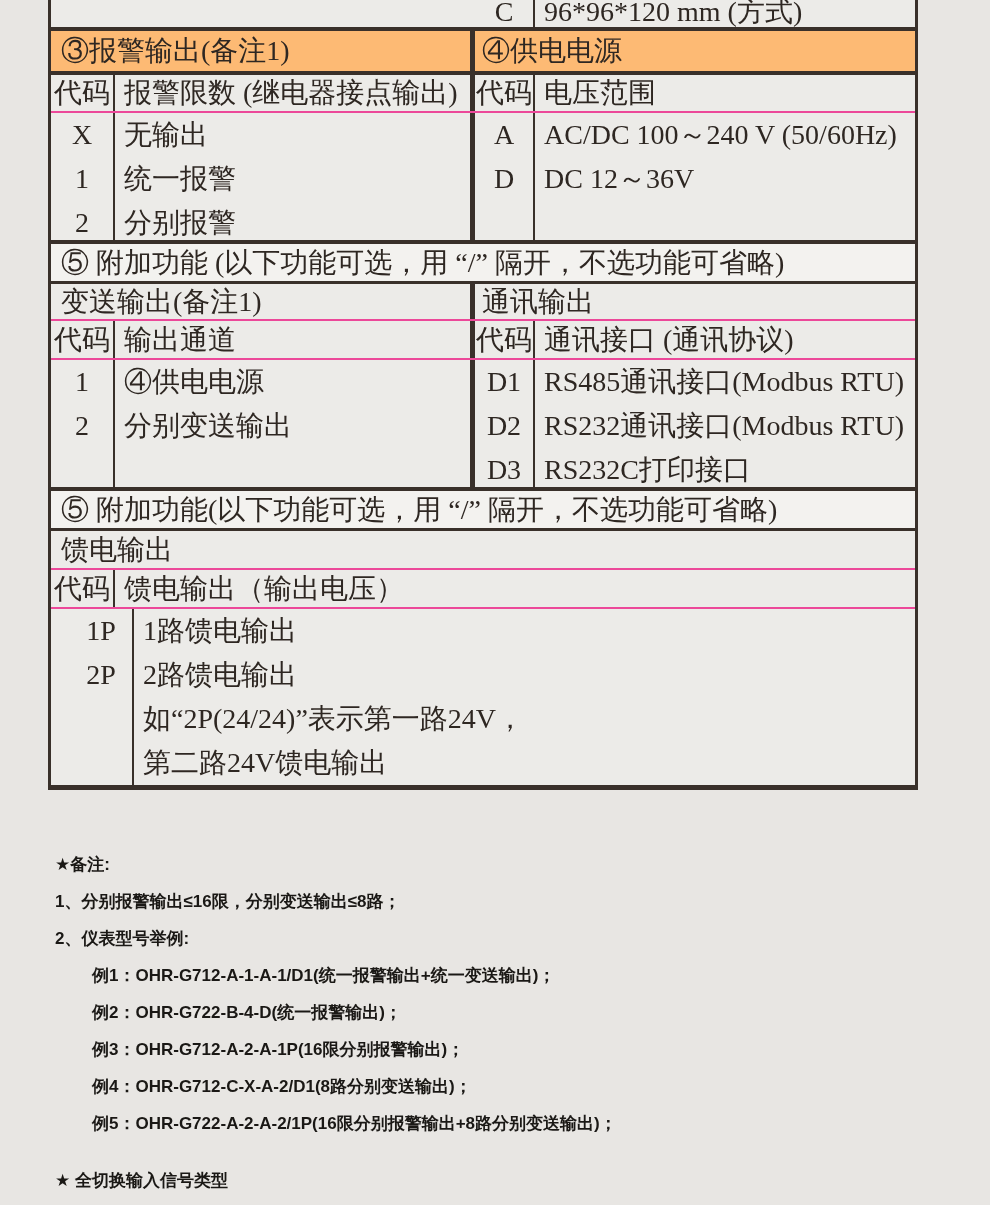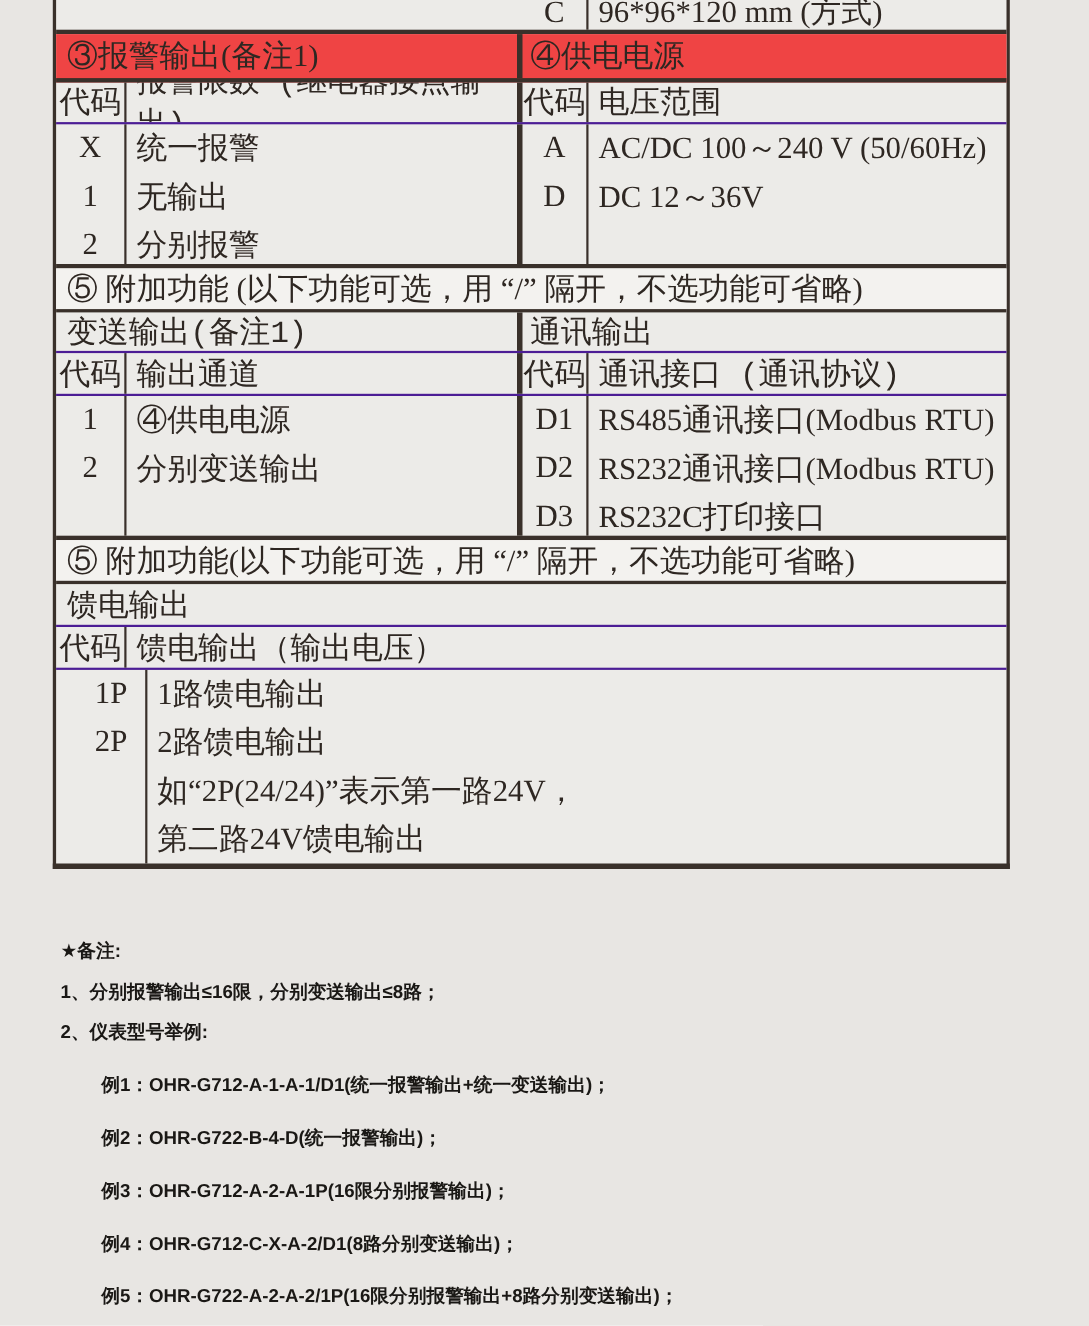--- a/index.html
+++ b/index.html
@@ -14,57 +14,57 @@
     box-sizing:border-box;
     border-left:3px solid #39302a;
     border-right:3px solid #39302a;
     border-bottom:5px solid #39302a;
     background:#ecebe8;
     font-size:28px;
   }
   .row { display:flex; box-sizing:border-box; align-items:stretch; }
   .bb-thick { border-bottom:4px solid #39302a; }
   .bb-mid   { border-bottom:3px solid #39302a; }
-  .bb-thin  { border-bottom:2px solid #4c1d95;font-family:Liberation Mono, monospace; }
+  .bb-thin  { border-bottom:2px solid #ec4899; }
 
   .h-size  { height:31px; }
   .h-head  { height:44px; }
   .h-cols  { height:38px; }
   .h-cols2 { height:39px; }
   .h-sub   { height:37px; }
   .h-ban   { height:40px; }
   .h-d1    { height:131px; }
   .h-d3    { height:176px;margin-left:19px; }
 
   .cell { box-sizing:border-box; display:flex; align-items:center; overflow:hidden; }
   .c-code  { width:64px;  border-right:2px solid #39302a; justify-content:center; }
   .c-label { width:360px; border-right:5px solid #39302a; padding-left:9px; }
   .c-rcode { width:60px;  border-right:2px solid #39302a; justify-content:center; }
   .c-rlabel{ flex:1; padding-left:9px; }
   .c-half  { width:424px; border-right:5px solid #39302a; padding-left:10px; }
   .c-rest  { flex:1; padding-left:7px; }
   .c-full  { flex:1; padding-left:10px; }
 
   .banner { background:#f3f2ef; }
-  .sechead { background:#ef4444; }
+  .sechead { background:#fdba74; }
 
   .valign-bottom { align-items:flex-end; }
   .valign-bottom .cell { align-items:flex-end; line-height:30px; }
 
   .stack { display:block; padding:0; }
   .ln  { height:44px; display:flex; align-items:center; padding-left:9px; }
   .lnc { height:44px; display:flex; align-items:center; justify-content:center; padding-left:0; }
 
   .notes {
     position:absolute; left:55px; top:846px; width:910px;
     font-family:"Liberation Sans","DejaVu Sans",sans-serif;
     font-weight:bold; font-size:17px; line-height:37px; color:#1a1815;
   }
   .note-line { white-space:nowrap; }
-  .note-ex { padding-left:37px; white-space:nowrap;margin-top:11px; }
+  .note-ex { padding-left:37px; white-space:nowrap; }
   .note-footer { margin-top:20px; }
 </style>
 </head>
 <body>
 
 <div class="doc">
 
   <div class="tbl">
 
     <div class="row h-size bb-thick valign-bottom">
@@ -86,22 +86,22 @@
       <div class="cell c-rlabel">电压范围</div>
     </div>
 
     <div class="row h-d1 bb-thick">
       <div class="cell c-code stack">
         <div class="lnc">X</div>
         <div class="lnc">1</div>
         <div class="lnc">2</div>
       </div>
       <div class="cell c-label stack">
+        <div class="ln">无输出</div>
         <div class="ln">统一报警</div>
-        <div class="ln">无输出</div>
         <div class="ln">分别报警</div>
       </div>
       <div class="cell c-rcode stack">
         <div class="lnc">A</div>
         <div class="lnc">D</div>
       </div>
       <div class="cell c-rlabel stack">
         <div class="ln">AC/DC 100～240 V (50/60Hz)</div>
         <div class="ln">DC 12～36V</div>
       </div>

